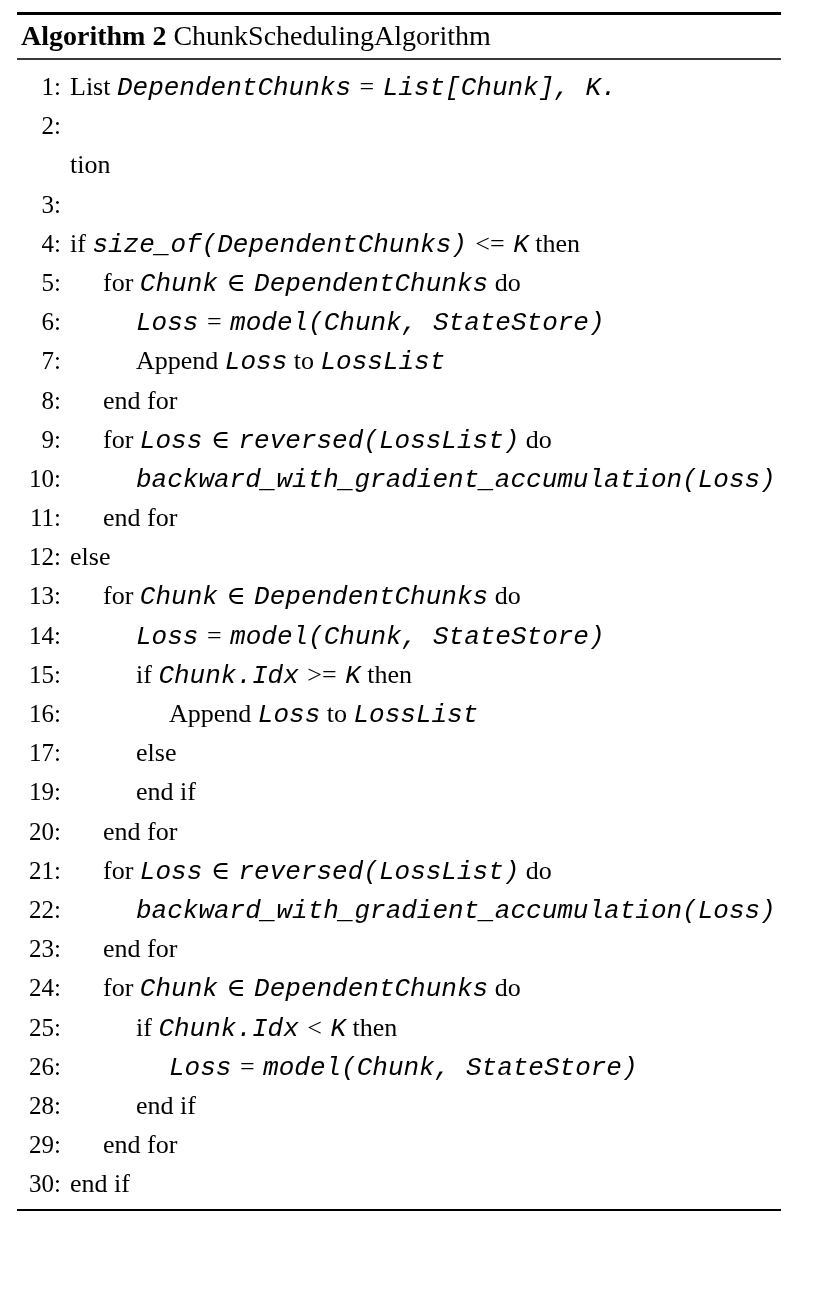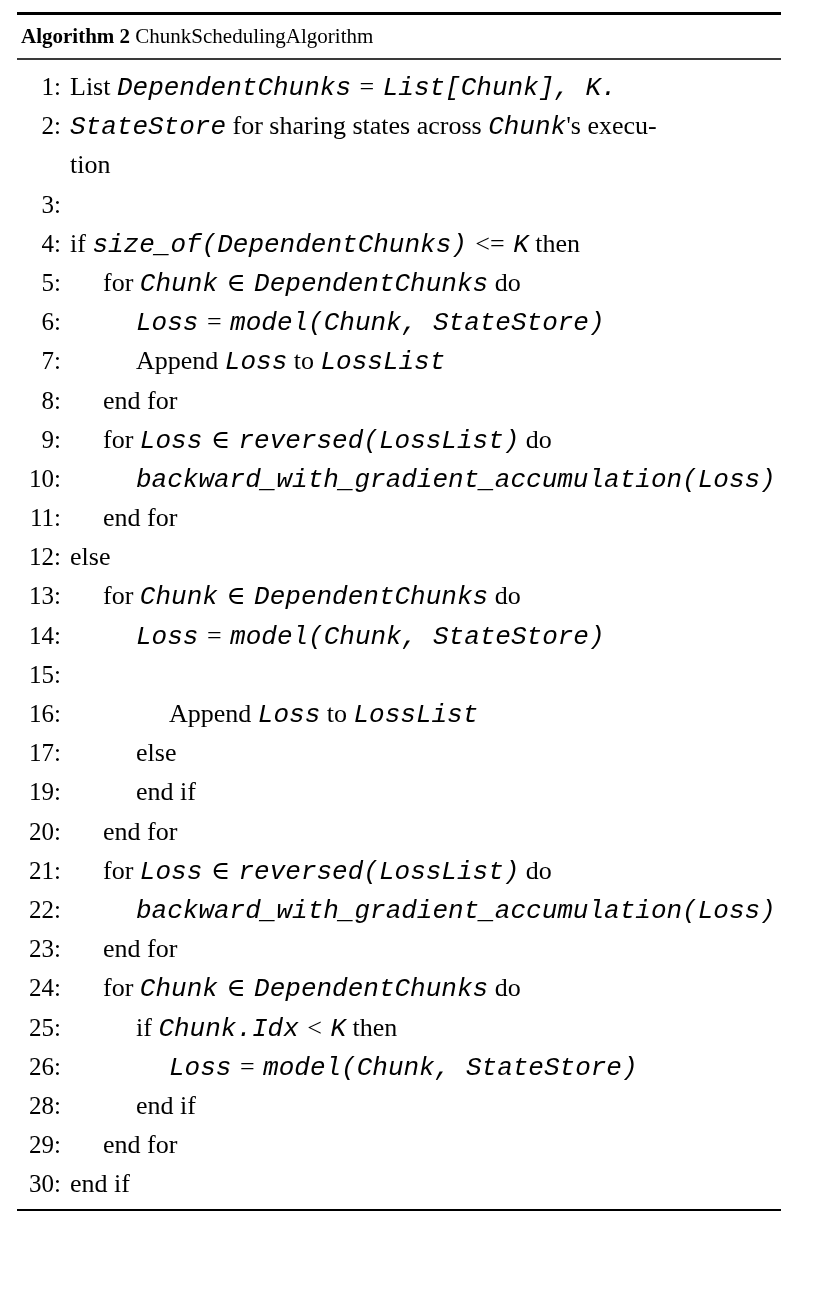--- a/index.html
+++ b/index.html
@@ -33,21 +33,21 @@
     width: 100%;
   }
   .rule-thin {
     height: 2px;
     background: #000000;
     width: 100%;
   }
 
   .alg-header {
     padding: 3px 0 4px 4px;
-    font-size: 21px;
+    font-size: 28px;
     line-height: 36px;
     white-space: nowrap;
   }
   .alg-header .kw {
     font-weight: bold;
   }
   .alg-header .alg-name {
     font-weight: normal;
   }
 
@@ -117,21 +117,20 @@
 
   <div class="rule-mid"></div>
 
   <div class="alg-body" id="alg-body">
       <div class="alg-line">
         <span class="ln">1:</span>
         <span class="code i0"><span class="rm">List</span> <span class="mv">DependentChunks</span> <span class="op">=</span> <span class="mv">List[Chunk], K.</span></span>
       </div>
       <div class="alg-line">
         <span class="ln">2:</span>
-        <span class="code i0"><span class="mv">StateStore</span> <span class="rm">for sharing states across</span> <span class="mv">Chunk</span><span class="rm">'s execu-</span></span>
       </div>
       <div class="alg-line cont">
         <span class="ln"></span>
         <span class="code i0"><span class="rm">tion</span></span>
       </div>
       <div class="alg-line">
         <span class="ln">3:</span>
       </div>
       <div class="alg-line">
         <span class="ln">4:</span>
@@ -172,20 +171,21 @@
       <div class="alg-line">
         <span class="ln">13:</span>
         <span class="code i1"><span class="kw">for</span> <span class="mv">Chunk</span> <span class="op">∈</span> <span class="mv">DependentChunks</span> <span class="kw">do</span></span>
       </div>
       <div class="alg-line">
         <span class="ln">14:</span>
         <span class="code i2"><span class="mv">Loss</span> <span class="op">=</span> <span class="mv">model(Chunk, StateStore)</span></span>
       </div>
       <div class="alg-line">
         <span class="ln">15:</span>
+        <span class="code i2"><span class="kw">if</span> <span class="mv">Chunk.Idx</span> <span class="op">&gt;=</span> <span class="mv">K</span> <span class="kw">then</span></span>
       </div>
       <div class="alg-line">
         <span class="ln">16:</span>
         <span class="code i3"><span class="rm">Append</span> <span class="mv">Loss</span> <span class="rm">to</span> <span class="mv">LossList</span></span>
       </div>
       <div class="alg-line">
         <span class="ln">17:</span>
         <span class="code i2"><span class="kw">else</span></span>
       </div>
       <div class="alg-line">

